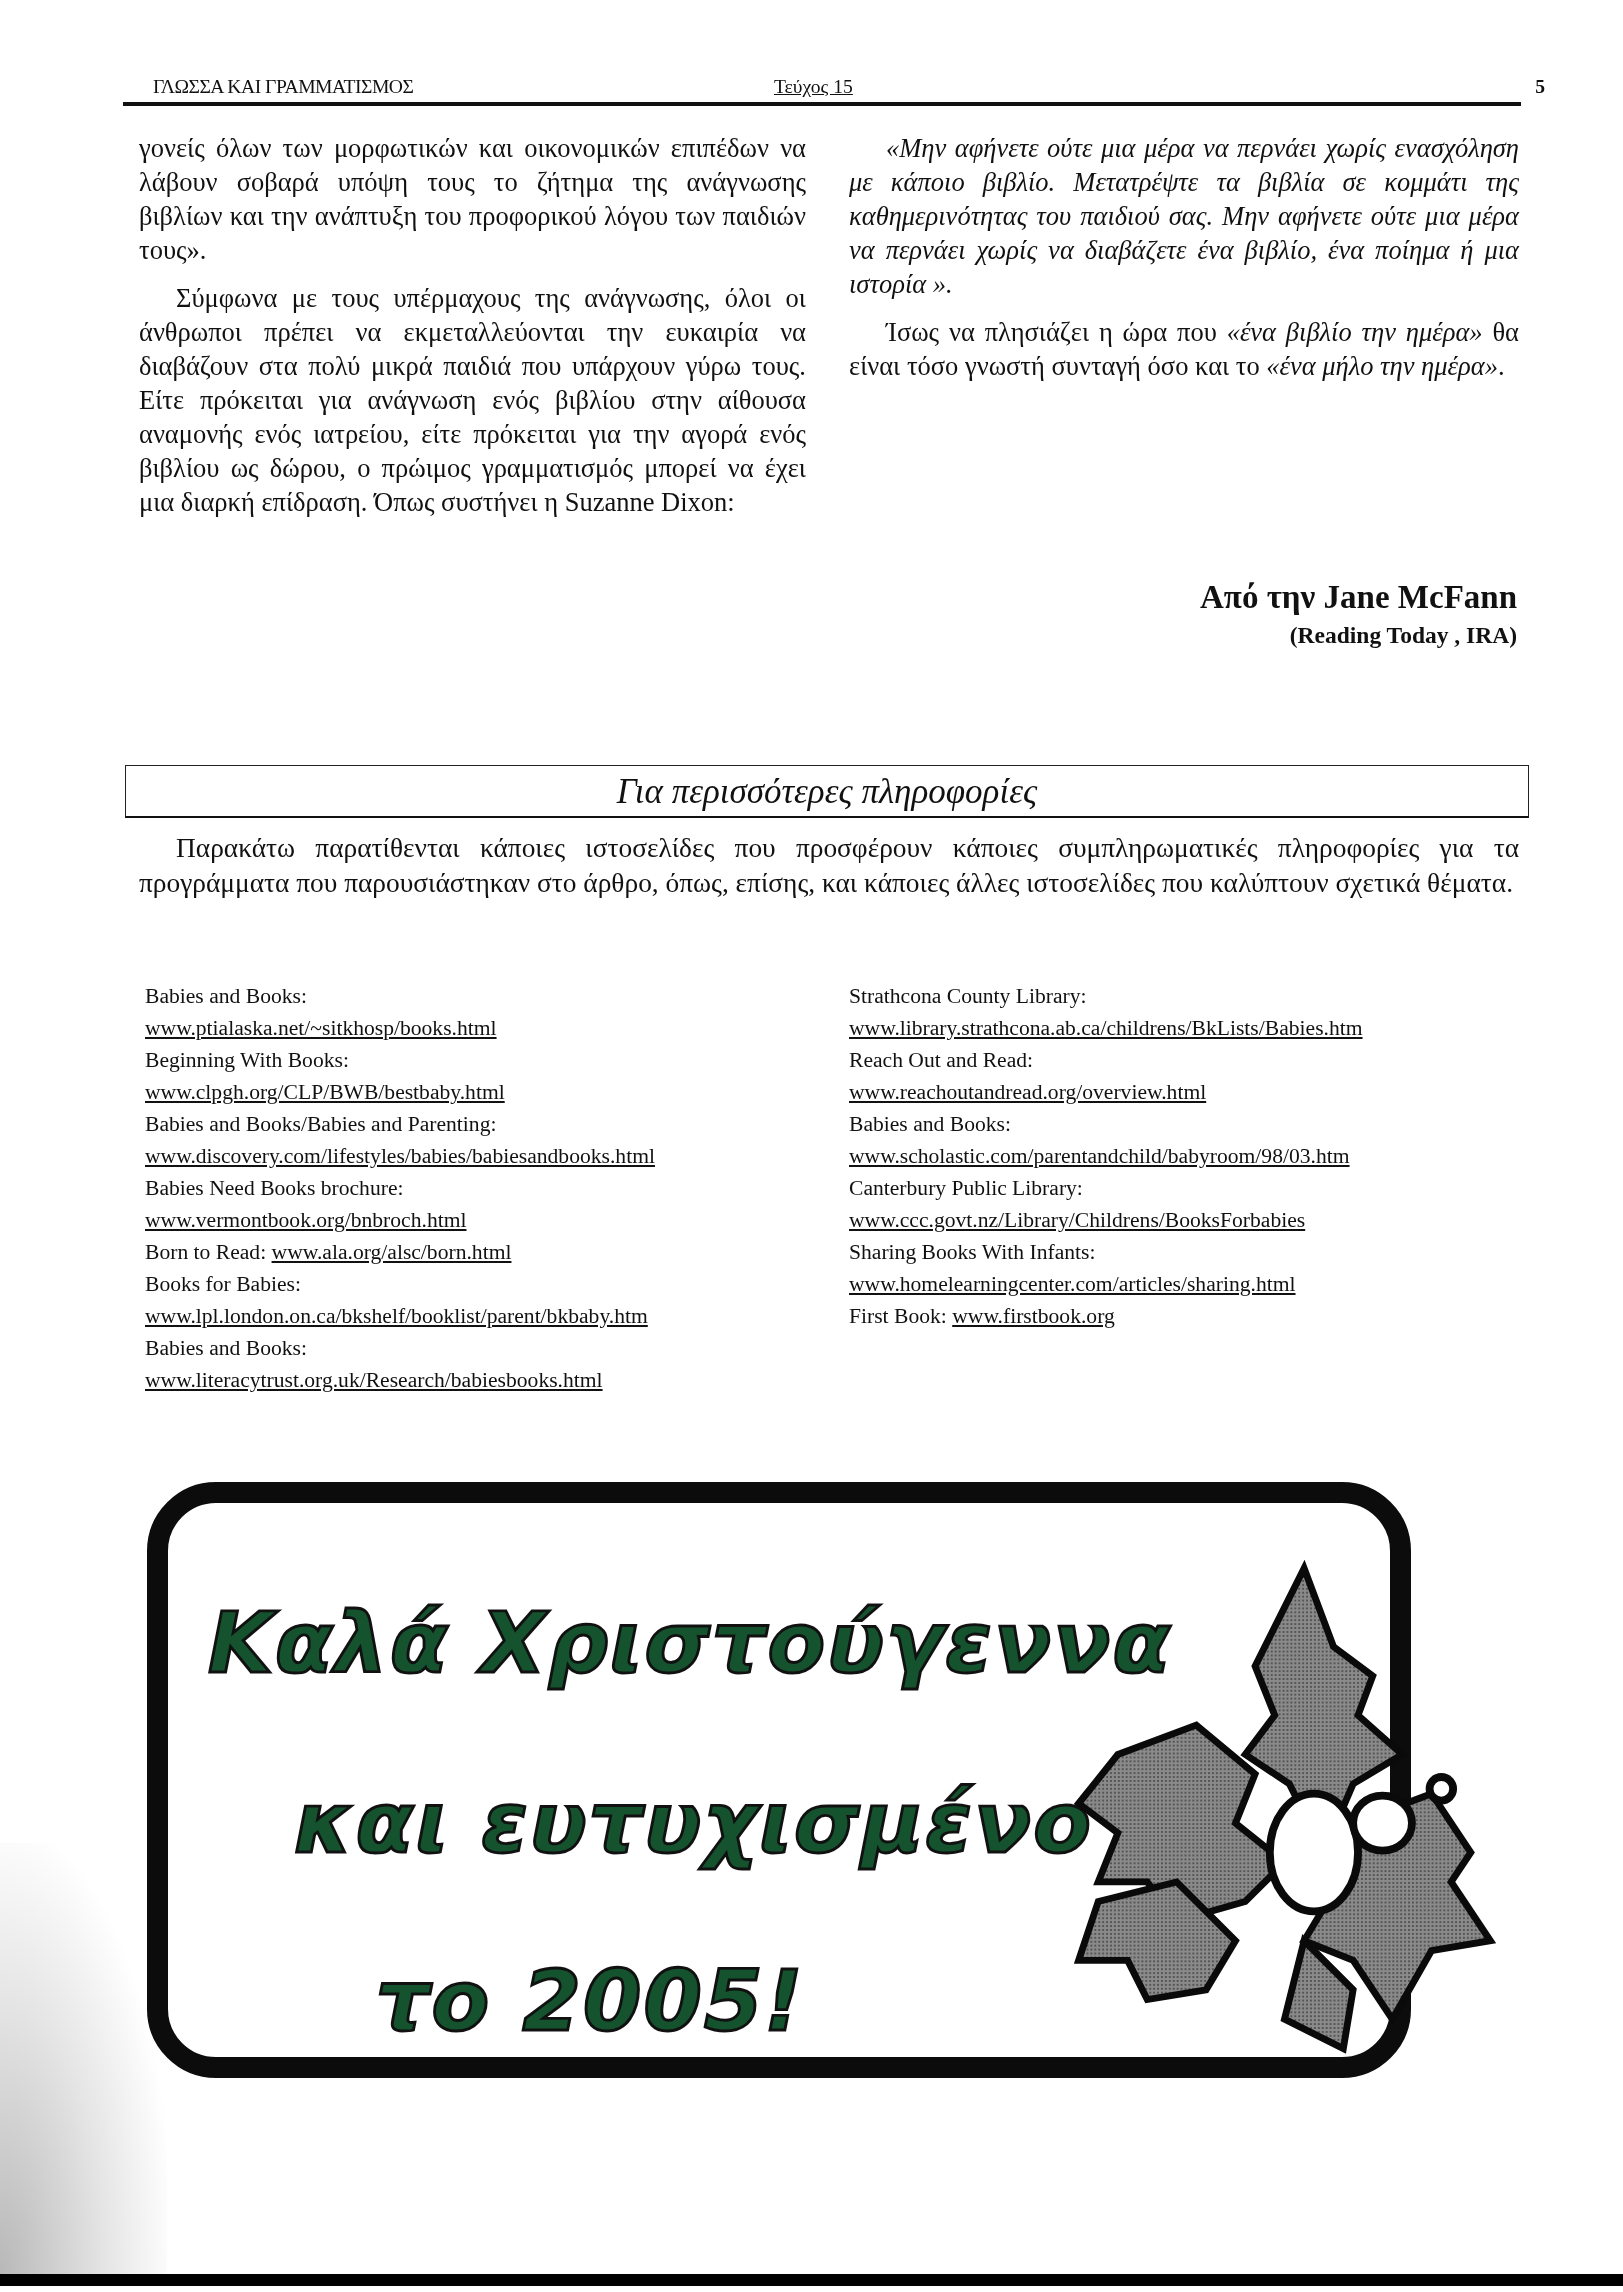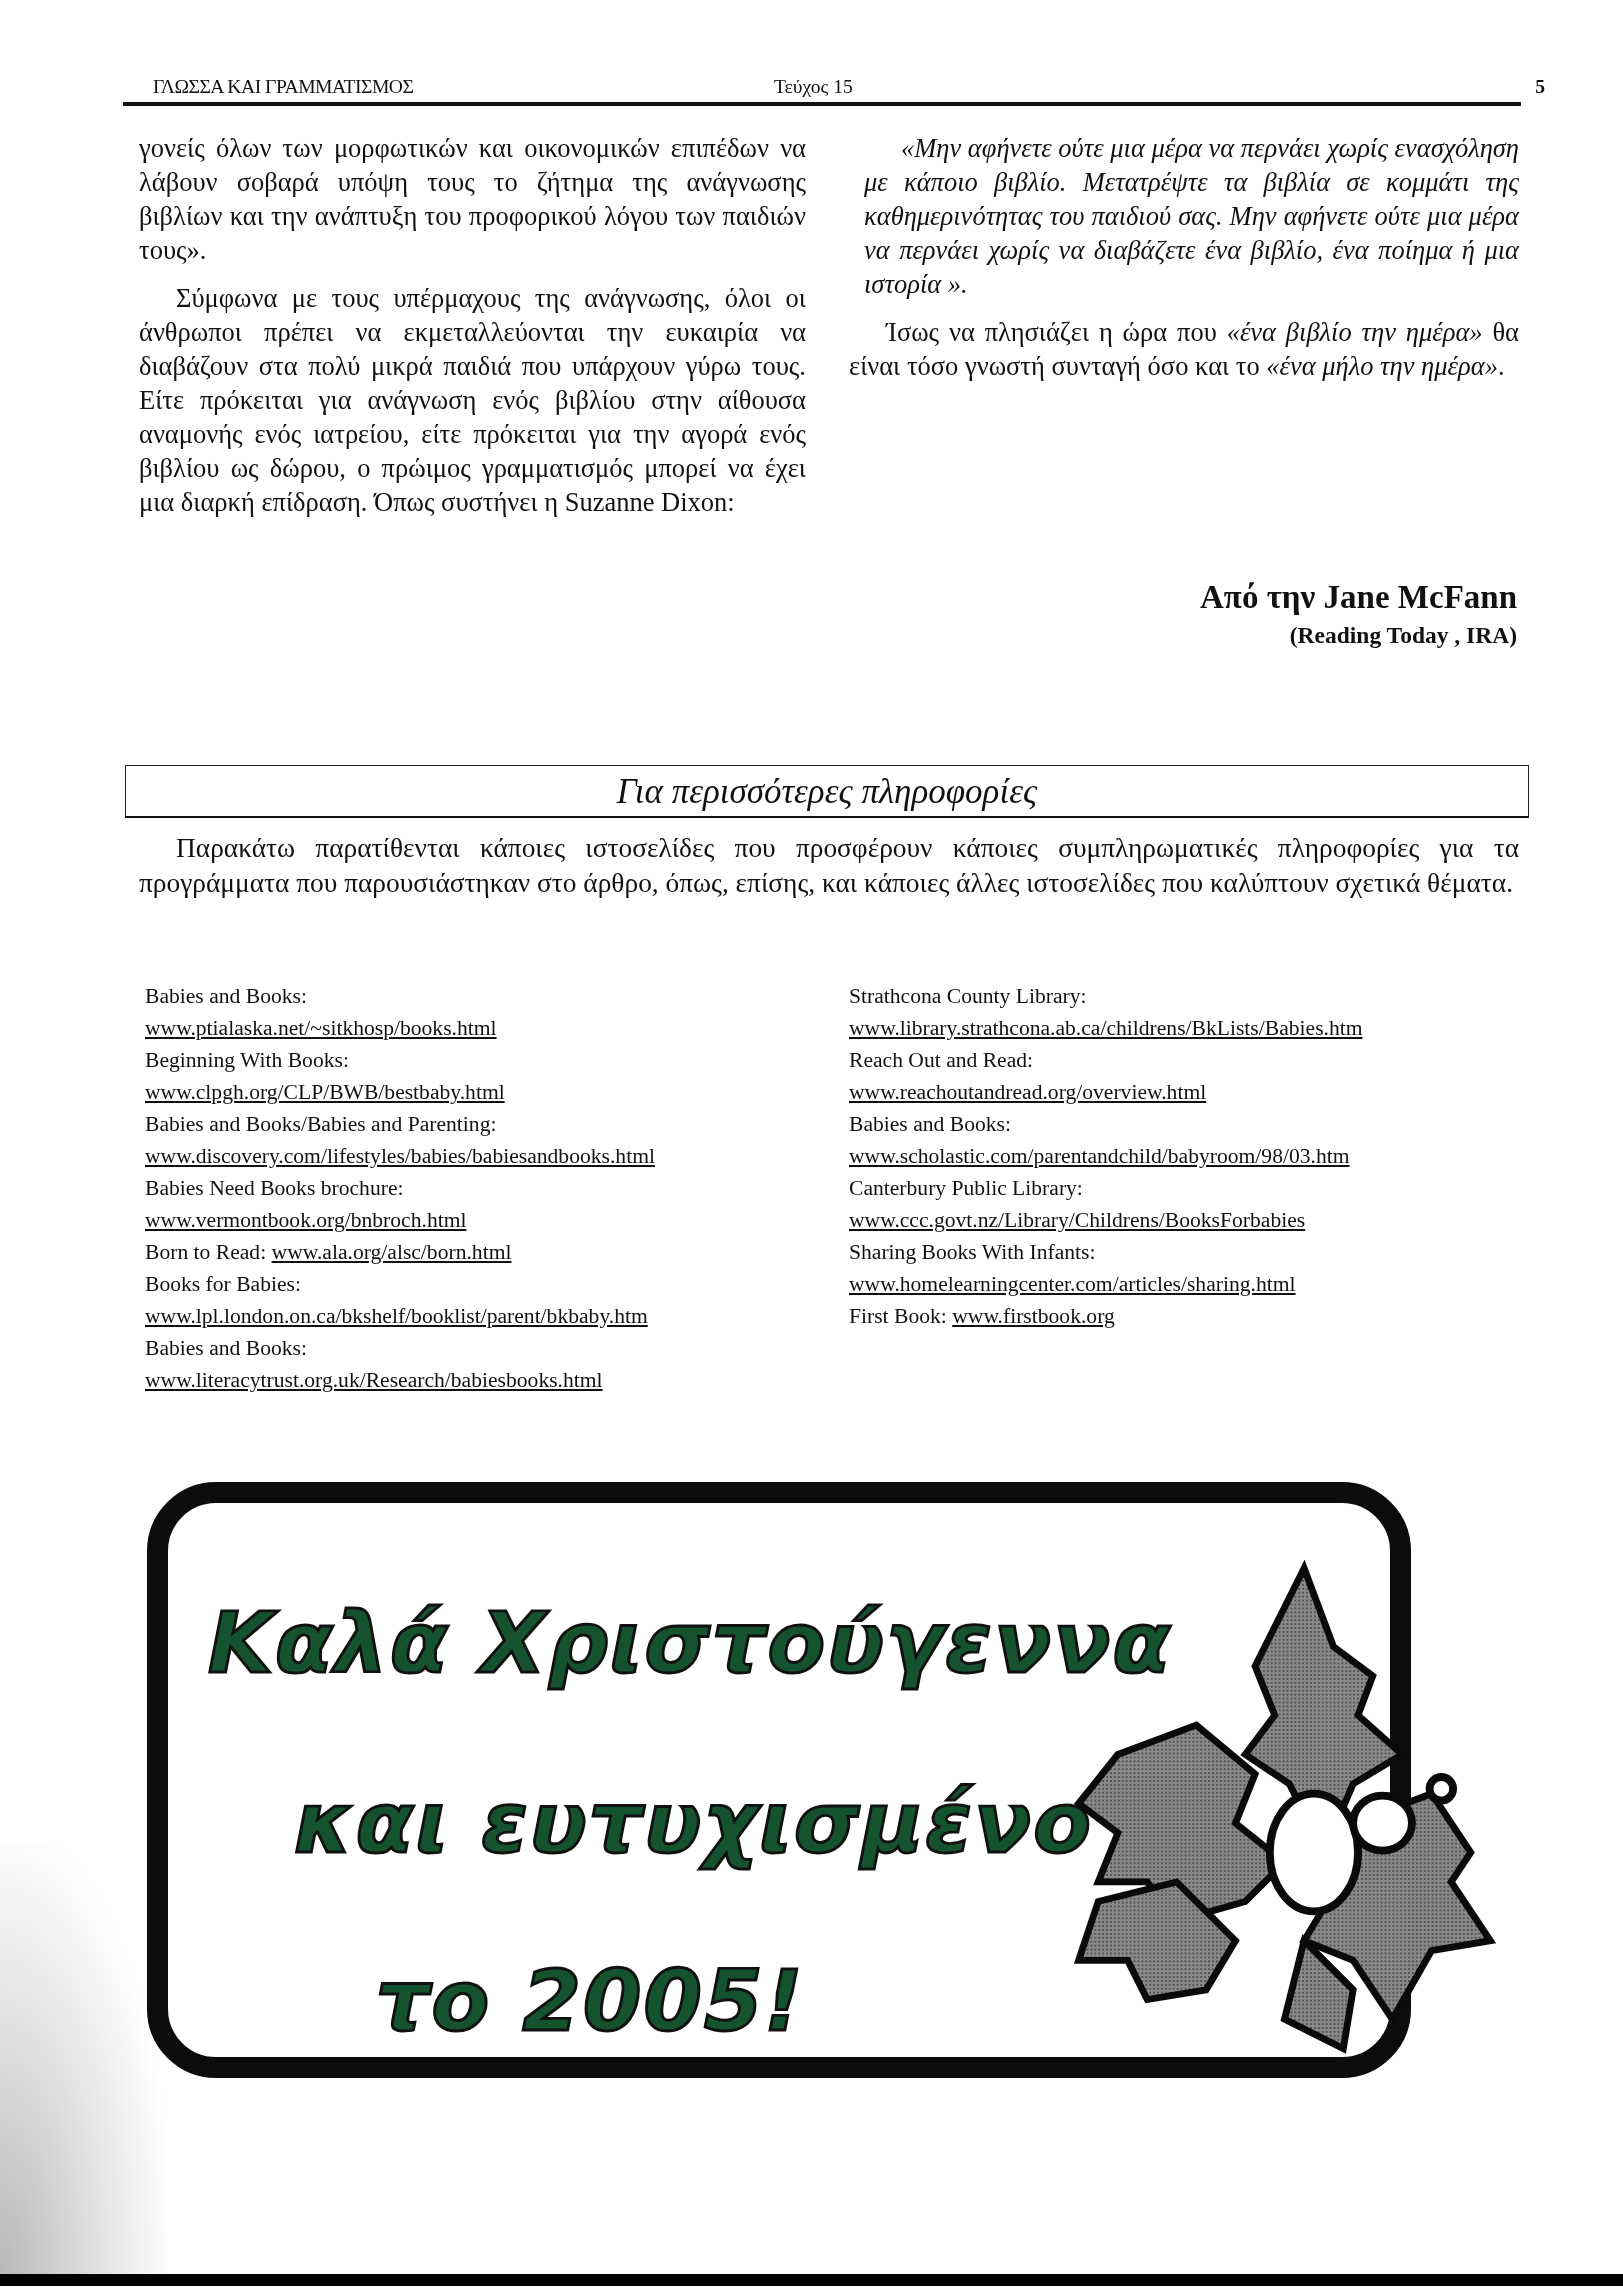--- a/index.html
+++ b/index.html
@@ -12,33 +12,33 @@
     background: radial-gradient(ellipse at 0% 100%, rgba(0,0,0,0.28) 0%, rgba(0,0,0,0.1) 45%, rgba(0,0,0,0) 75%);
   }
   .bottom-bar { position: absolute; left: 0; top: 2274px; width: 1623px; height: 11.8px; background: #000; }
 
   
   .running-head {
     position: absolute; left: 125px; top: 76px; width: 1392px; height: 29px; margin-left: 28px;
   }
   .running-head span { position: absolute; top: 0; font-size: 19.6px; }
   .rh-left { left: 0; letter-spacing: -0.5px; }
-  .rh-center { left: 621px; }
+  .rh-center { left: 621px; text-decoration: underline; }
   .rh-right { right: 0; font-weight: bold; }
   .rule {
     position: absolute; left: 123px; top: 102px; width: 1398px; height: 3.9px; background: #111;
   }
 
   
   .col { position: absolute; top: 131px; font-size: 26.5px; line-height: 34px; text-align: justify; }
   .col-left { left: 139px; width: 667px; }
   .col-right { left: 849px; width: 670px; }
   .col p { margin: 0 0 13.7px 0; text-indent: 0; }
   .col p.ind { text-indent: 37px; }
-  .col p.ital { font-style: italic; margin-left: 15px; }
+  .col p.ital { font-style: italic; }
   .col em { font-style: italic; }
 
   .byline {
     position: absolute; right: 106px; top: 576px; text-align: right;
     font-weight: bold;
   }
   .byline .author { font-size: 33px; line-height: 43px; display: block; }
   .byline .source { font-size: 23.5px; line-height: 33px; display: block; }
 
   

